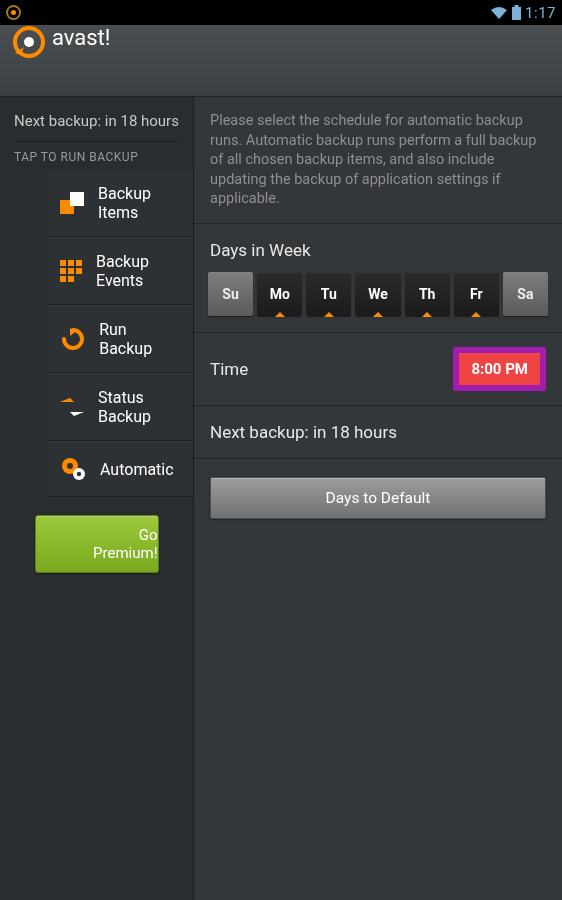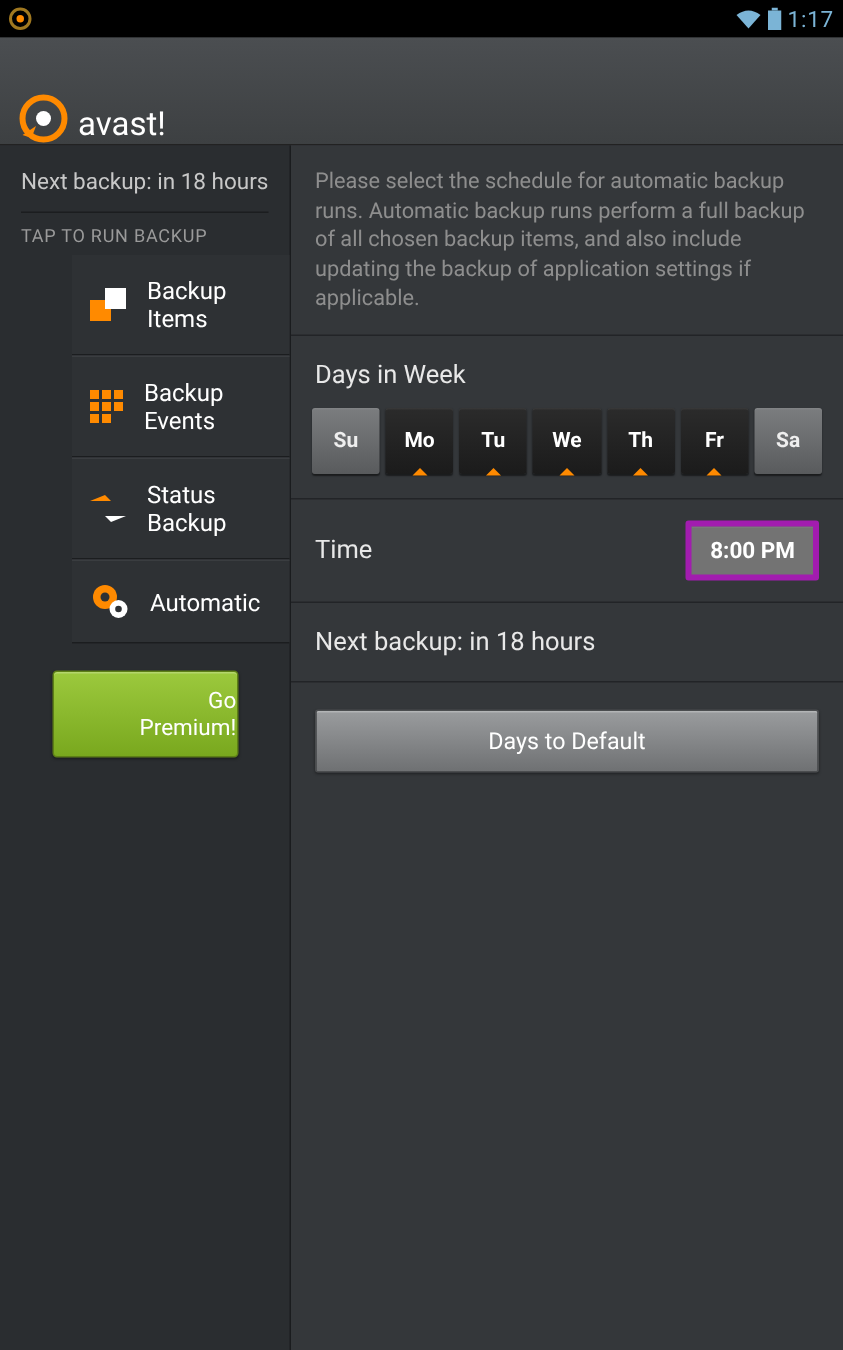--- a/index.html
+++ b/index.html
@@ -28,21 +28,21 @@
   .status-dot::after { content:""; width:5px; height:5px; border-radius:50%; background:#ff8a00; }
   .wifi-icon svg, .battery-icon svg { display:block; }
   .clock { color:#7bb4d6; font-size:15px; letter-spacing:0.5px; }
 
   
   .app-header {
     height: 72px;
     background: linear-gradient(to bottom, #4b4e51, #3d4042);
     border-bottom: 1px solid #222;
     display: flex;
-    align-items: flex-end;
+    align-items: flex-start;
     padding-left: 12px;
     gap: 6px;
   }
   .app-logo svg { display:block; }
   .app-title { color: #fff; font-size: 22px; font-weight: normal; }
   .app-title .bang { color:#fff; }
 
   
   .body-row { display: flex; height: calc(900px - 25px - 56px); }
   .sidebar {
@@ -166,22 +166,22 @@
 
   .time-row {
     display:flex;
     align-items:center;
     justify-content:space-between;
     padding: 14px 16px;
     border-bottom:1px solid #222427;
   }
   .time-row .label { color:#e8e8e8; font-size:17px; }
   .time-chip {
-    background: #737373;
-    border: 4px solid #a21caf;
+    background: #ef4444;
+    border: 6px solid #a21caf;
     border-radius: 2px;
     color:#fff;
     font-weight:bold;
     font-size:15px;
     padding: 7px 12px;
     box-shadow: inset 0 1px 0 rgba(255,255,255,0.05);
     cursor:pointer;
   }
 
   .next-line {
@@ -270,20 +270,29 @@
             <rect x="0" y="8" width="6" height="6" fill="#ff8a00"></rect>
               <rect x="8" y="8" width="6" height="6" fill="#ff8a00"></rect>
               <rect x="16" y="8" width="6" height="6" fill="#ff8a00"></rect>
             <rect x="0" y="16" width="6" height="6" fill="#ff8a00"></rect>
               <rect x="8" y="16" width="6" height="6" fill="#ff8a00"></rect>
           </svg>
         </span>
         <span>Backup Events</span>
       </div>
 
+      <div class="nav-item">
+        <span class="icon-slot">
+          <svg width="24" height="24" viewBox="0 0 24 24">
+              <path d="M12 3 A9 9 0 1 1 3 12" fill="none" stroke="#ff8a00" stroke-width="4" stroke-linecap="round"></path>
+              <path d="M9 1 L14 5 L9 9 Z" fill="#ff8a00"></path>
+            </svg>
+        </span>
+        <span>Run Backup</span>
+      </div>
 
       <div class="nav-item">
         <span class="icon-slot">
           <svg width="24" height="18" viewBox="0 0 24 18">
               <path d="M0 4 L14 4 L10 0 Z" fill="#ff8a00"></path>
               <path d="M24 14 L10 14 L14 18 Z" fill="#fff"></path>
             </svg>
         </span>
         <span>Status Backup</span>
       </div>

